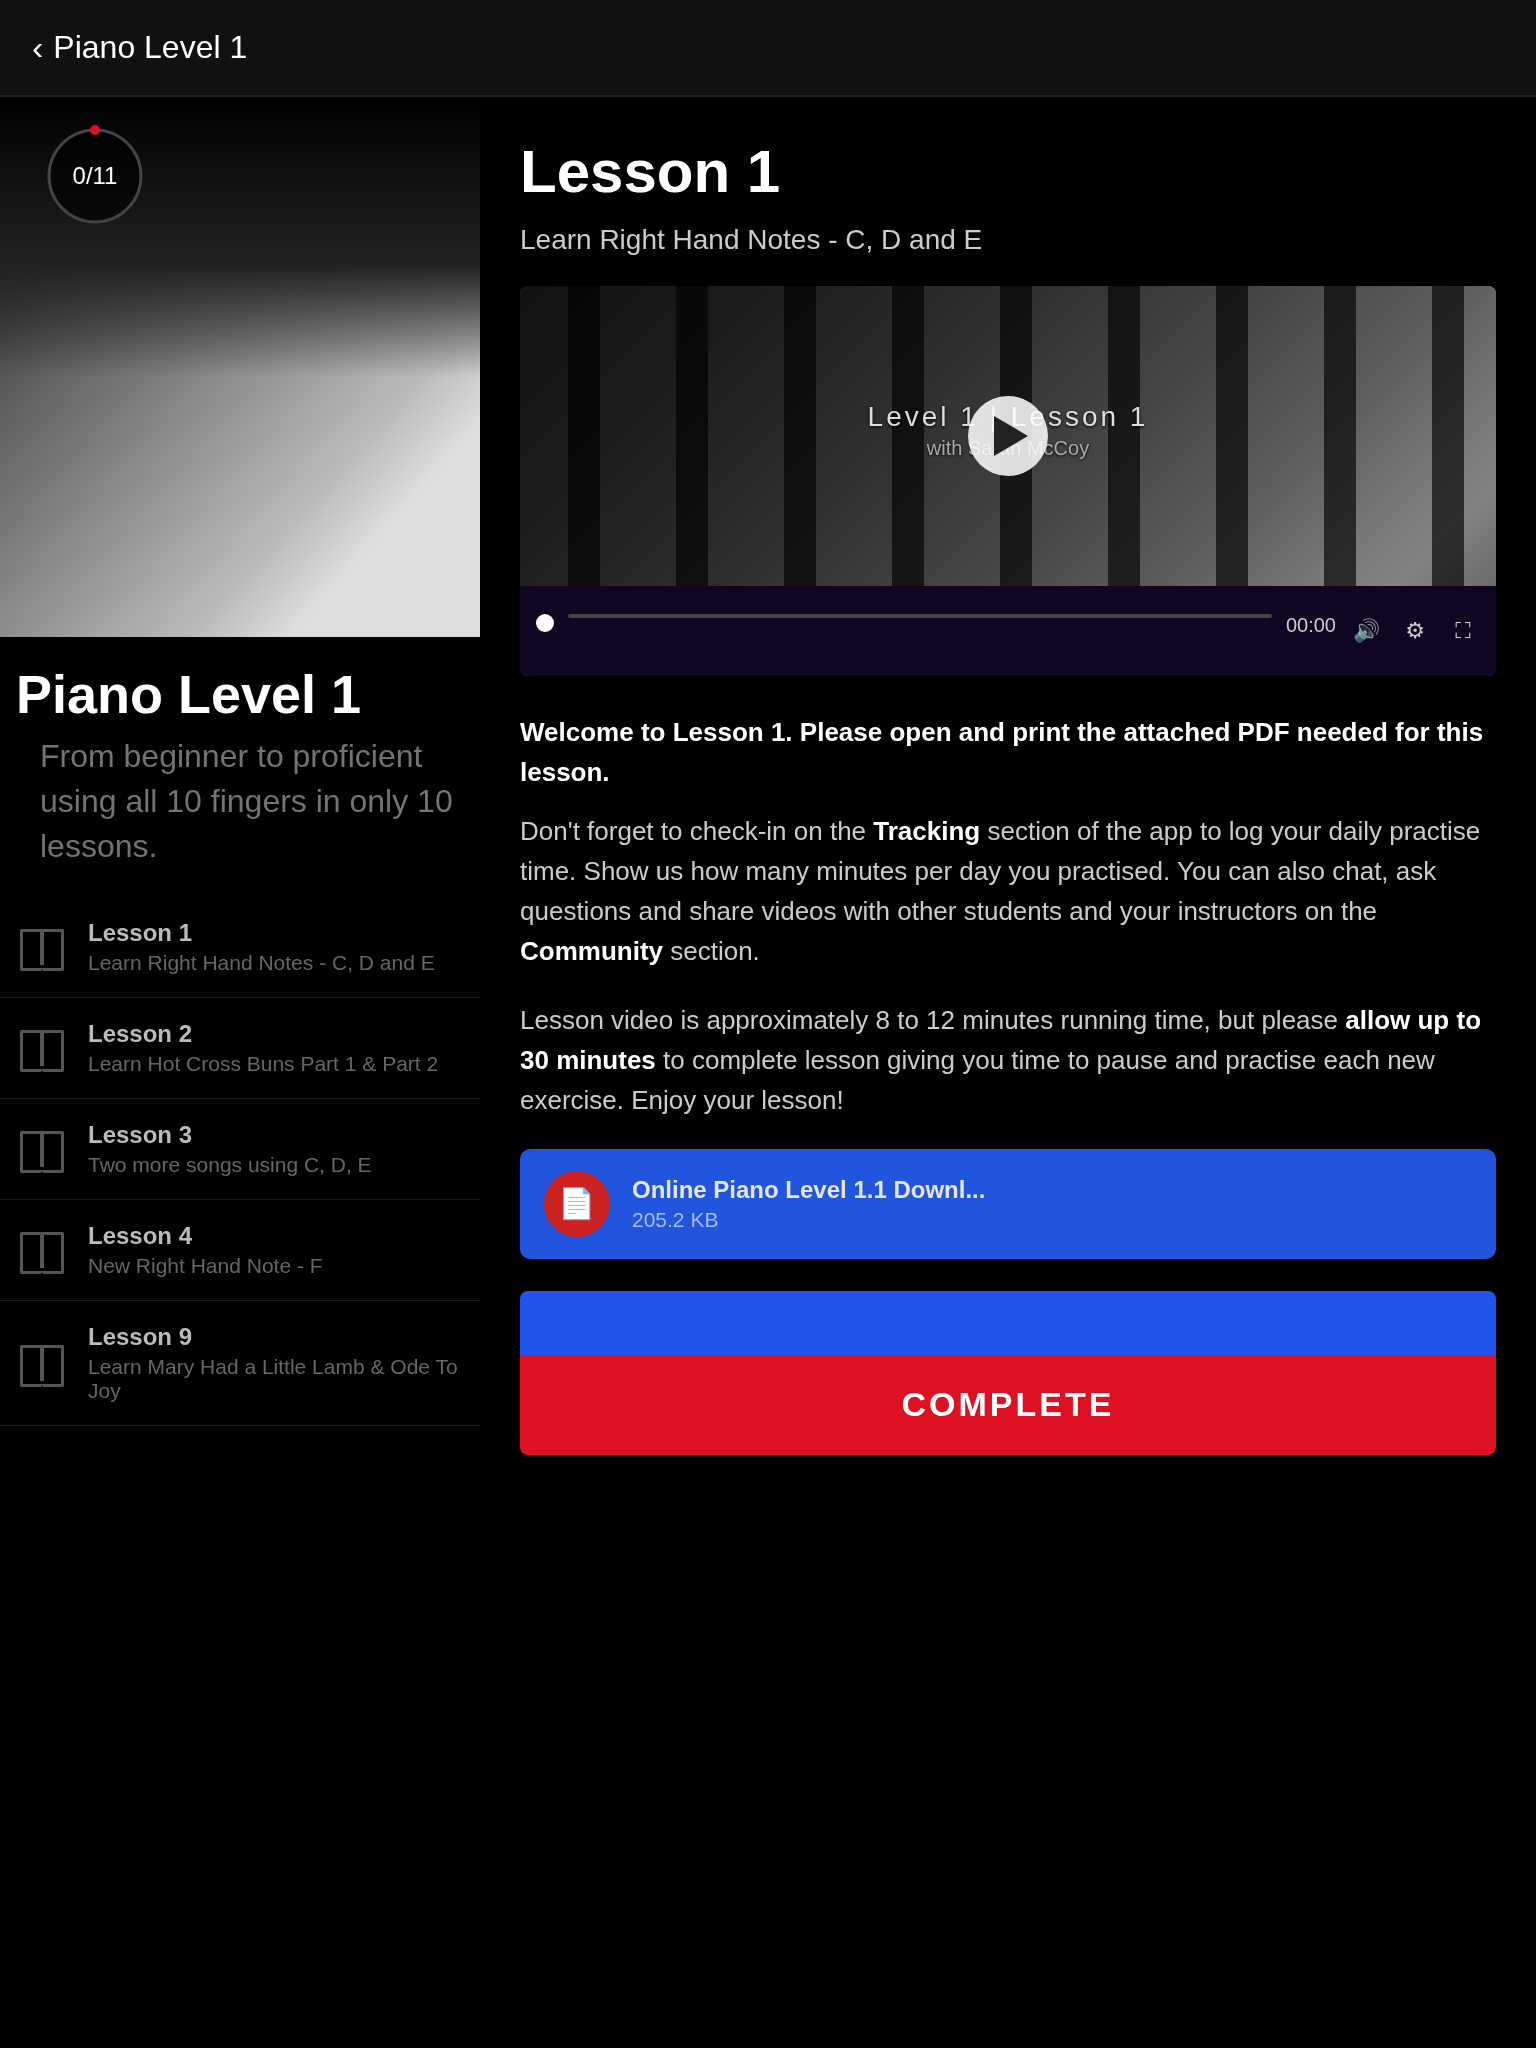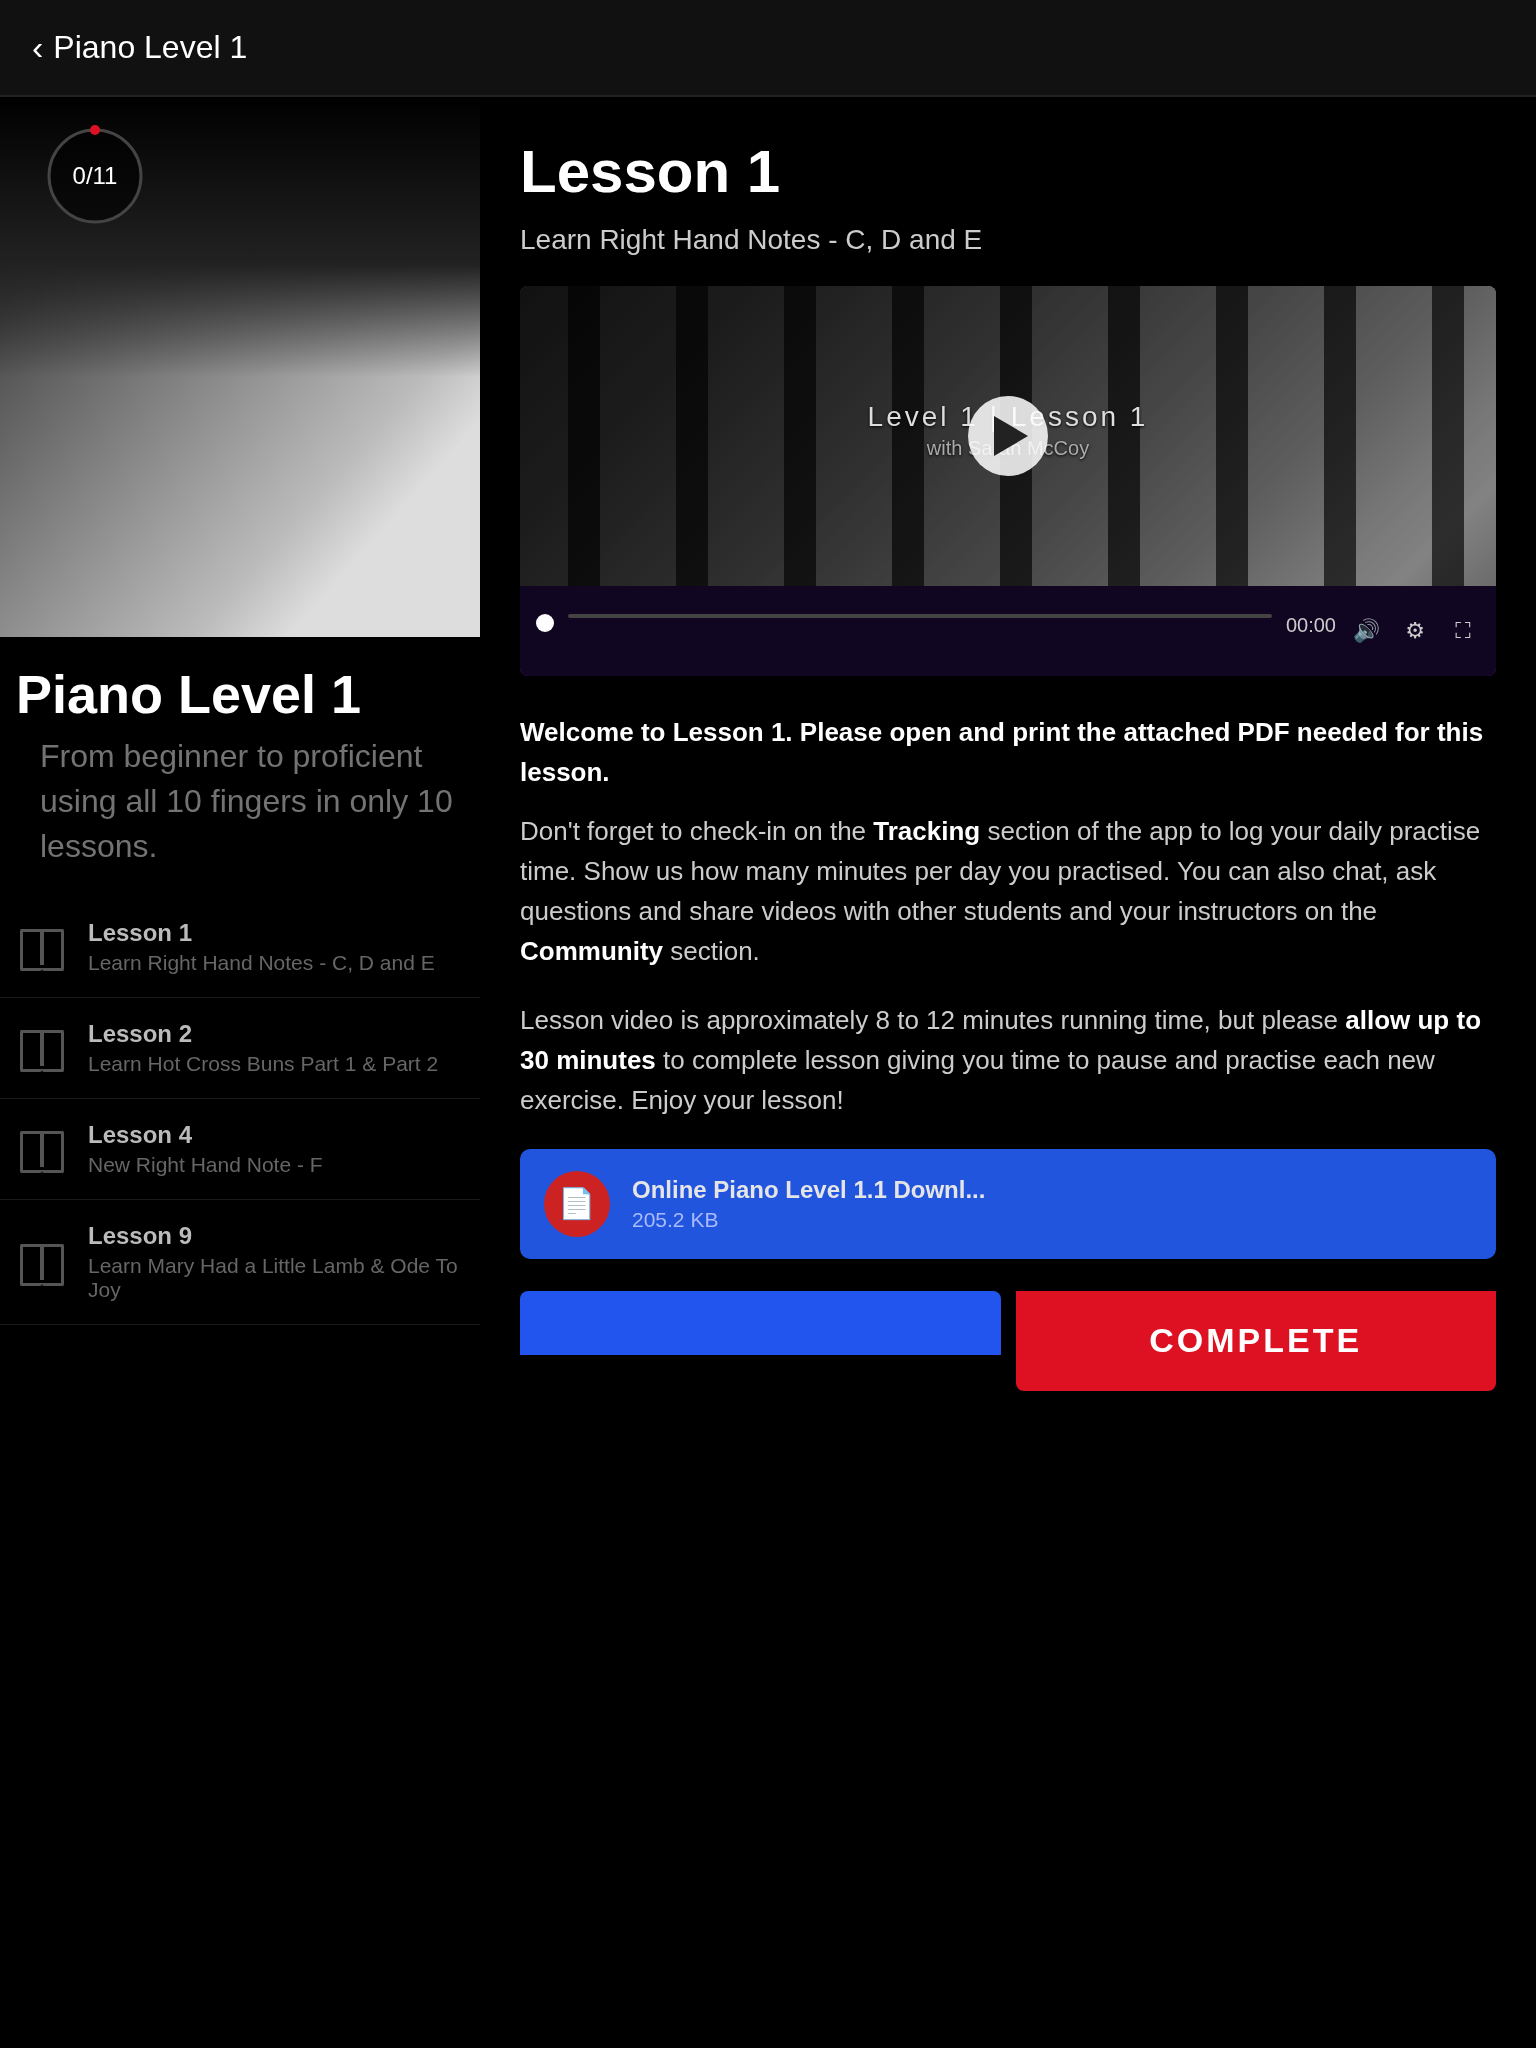--- a/index.html
+++ b/index.html
@@ -311,22 +311,22 @@
       margin-bottom: 4px;
     }
     .download-size {
       font-size: 21px;
       color: #aabbff;
     }
 
     
     .action-buttons {
       display: flex;
-      flex-direction: row;
-      gap: 15px;
+      flex-direction: column;
+      gap: 0;
       margin-top: 8px;
     }
     .btn-blue {
       background: #2255ee;
       border: none;
       border-radius: 8px 8px 0 0;
       height: 64px;
       cursor: pointer;
       width: 100%;
     }
@@ -427,20 +427,31 @@
           <div class="book-icon">
             <div class="book-spine"></div>
           </div>
         </div>
         <div class="lesson-info">
           <div class="lesson-name">Lesson 2</div>
           <div class="lesson-desc">Learn Hot Cross Buns Part 1 &amp; Part 2</div>
         </div>
       </div>
 
+      <div class="lesson-item">
+        <div class="lesson-icon">
+          <div class="book-icon">
+            <div class="book-spine"></div>
+          </div>
+        </div>
+        <div class="lesson-info">
+          <div class="lesson-name">Lesson 3</div>
+          <div class="lesson-desc">Two more songs using C, D, E</div>
+        </div>
+      </div>
 
       <div class="lesson-item">
         <div class="lesson-icon">
           <div class="book-icon">
             <div class="book-spine"></div>
           </div>
         </div>
         <div class="lesson-info">
           <div class="lesson-name">Lesson 4</div>
           <div class="lesson-desc">New Right Hand Note - F</div>

